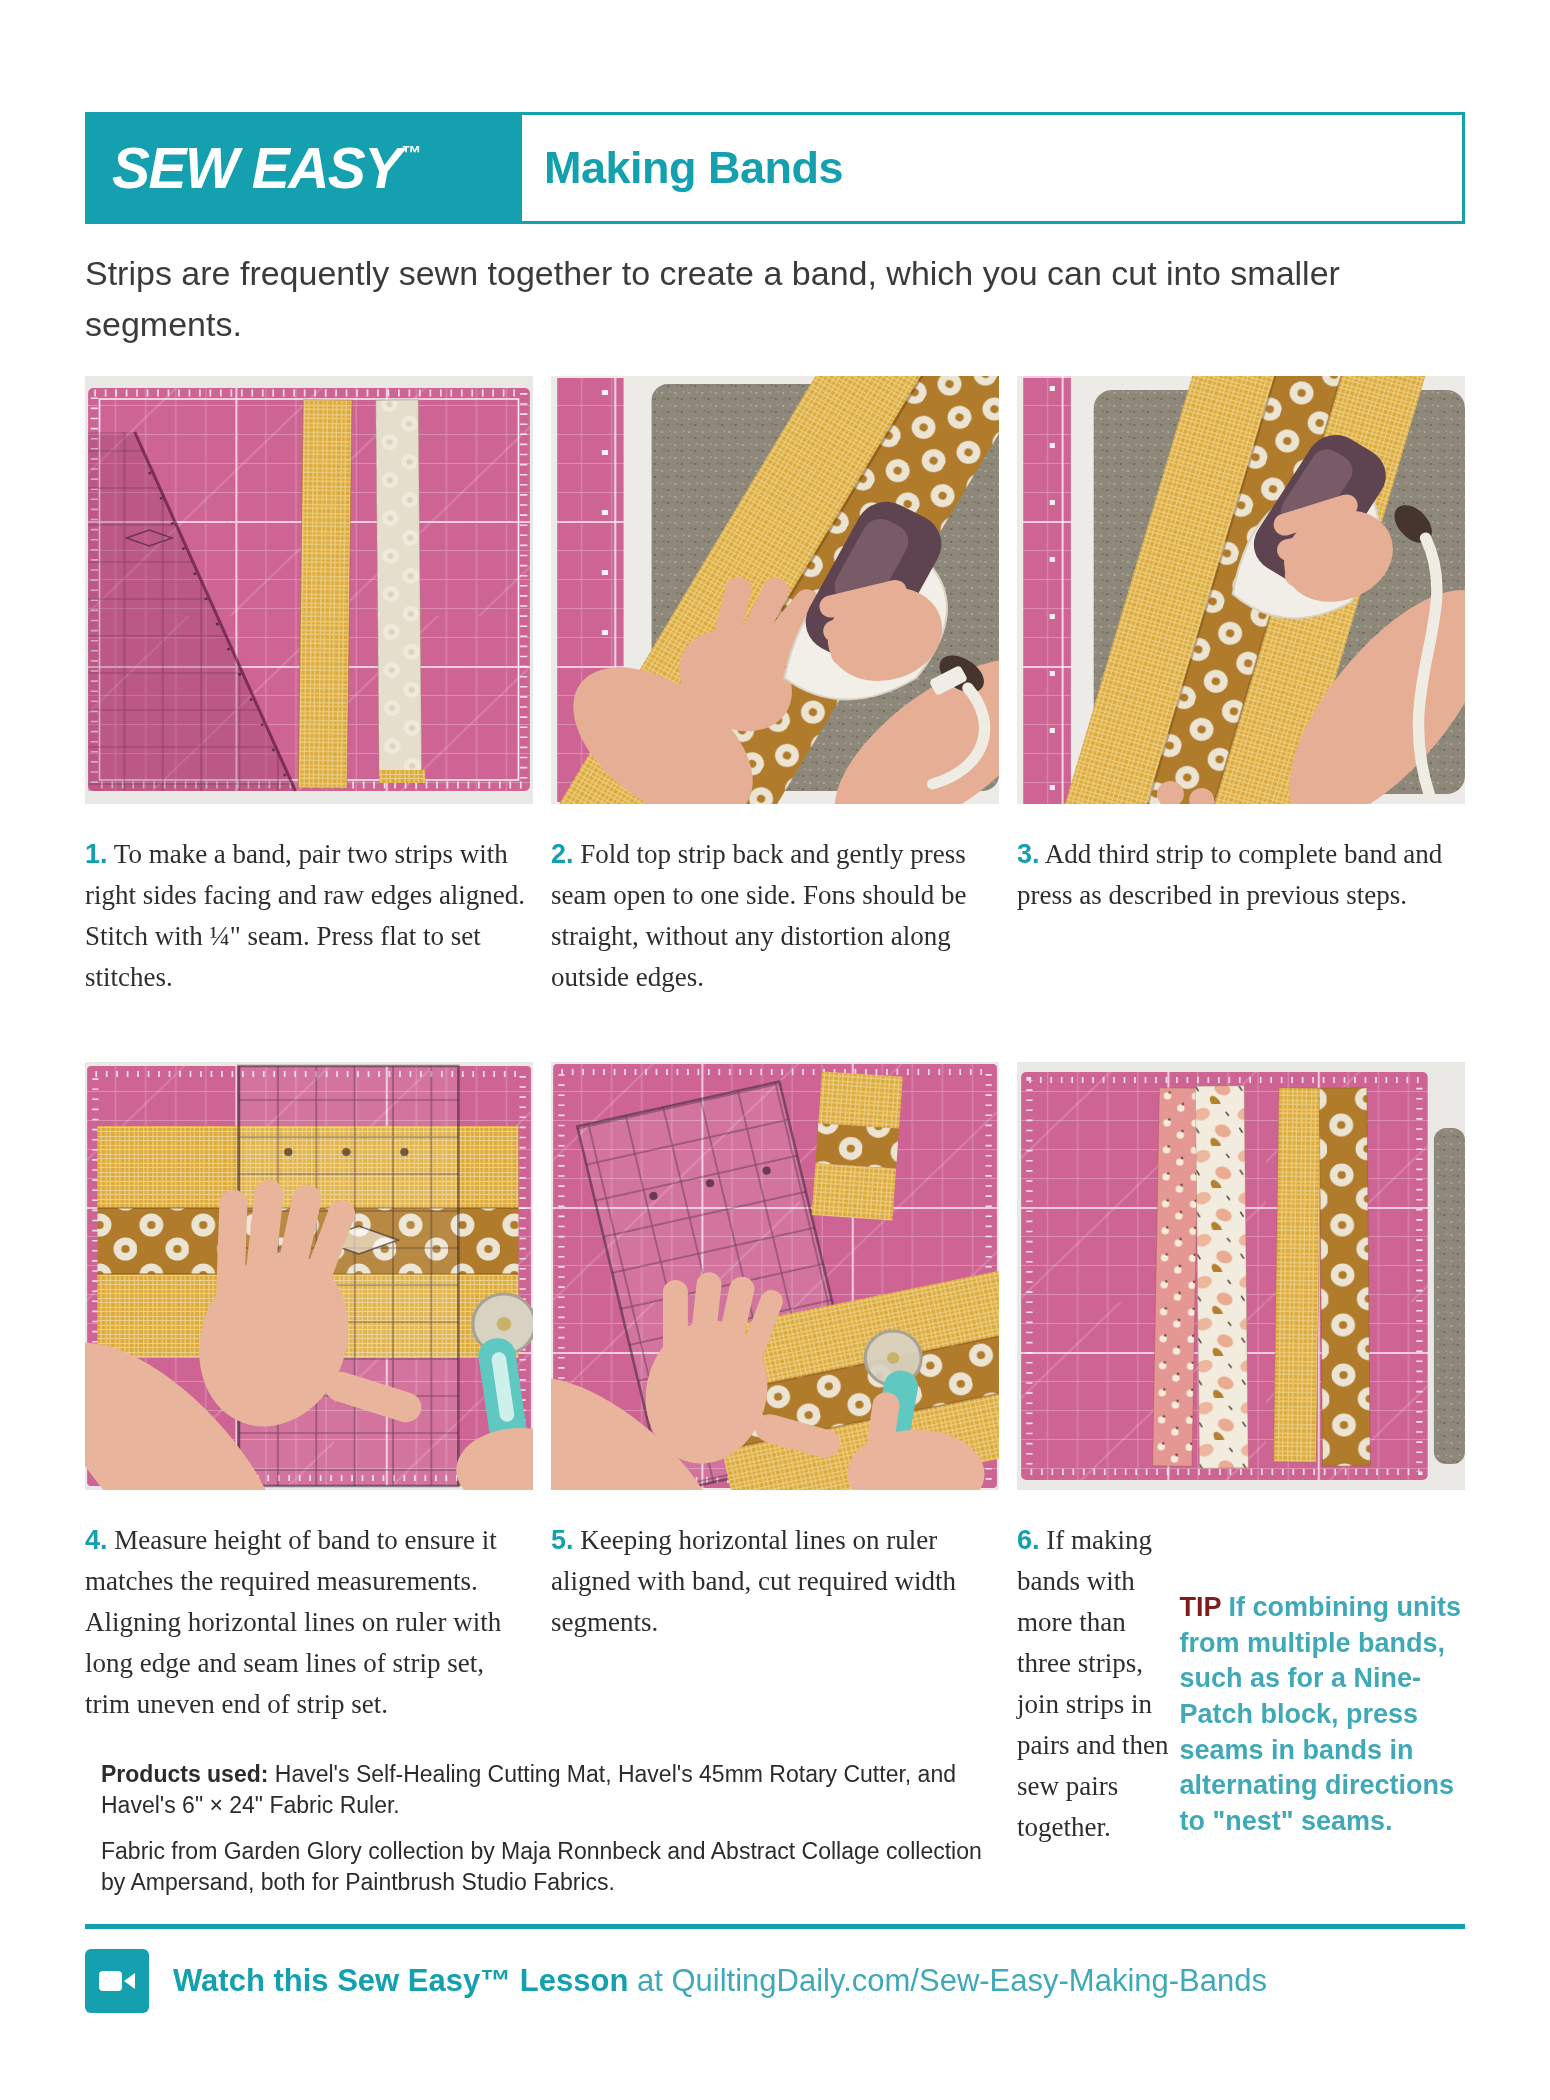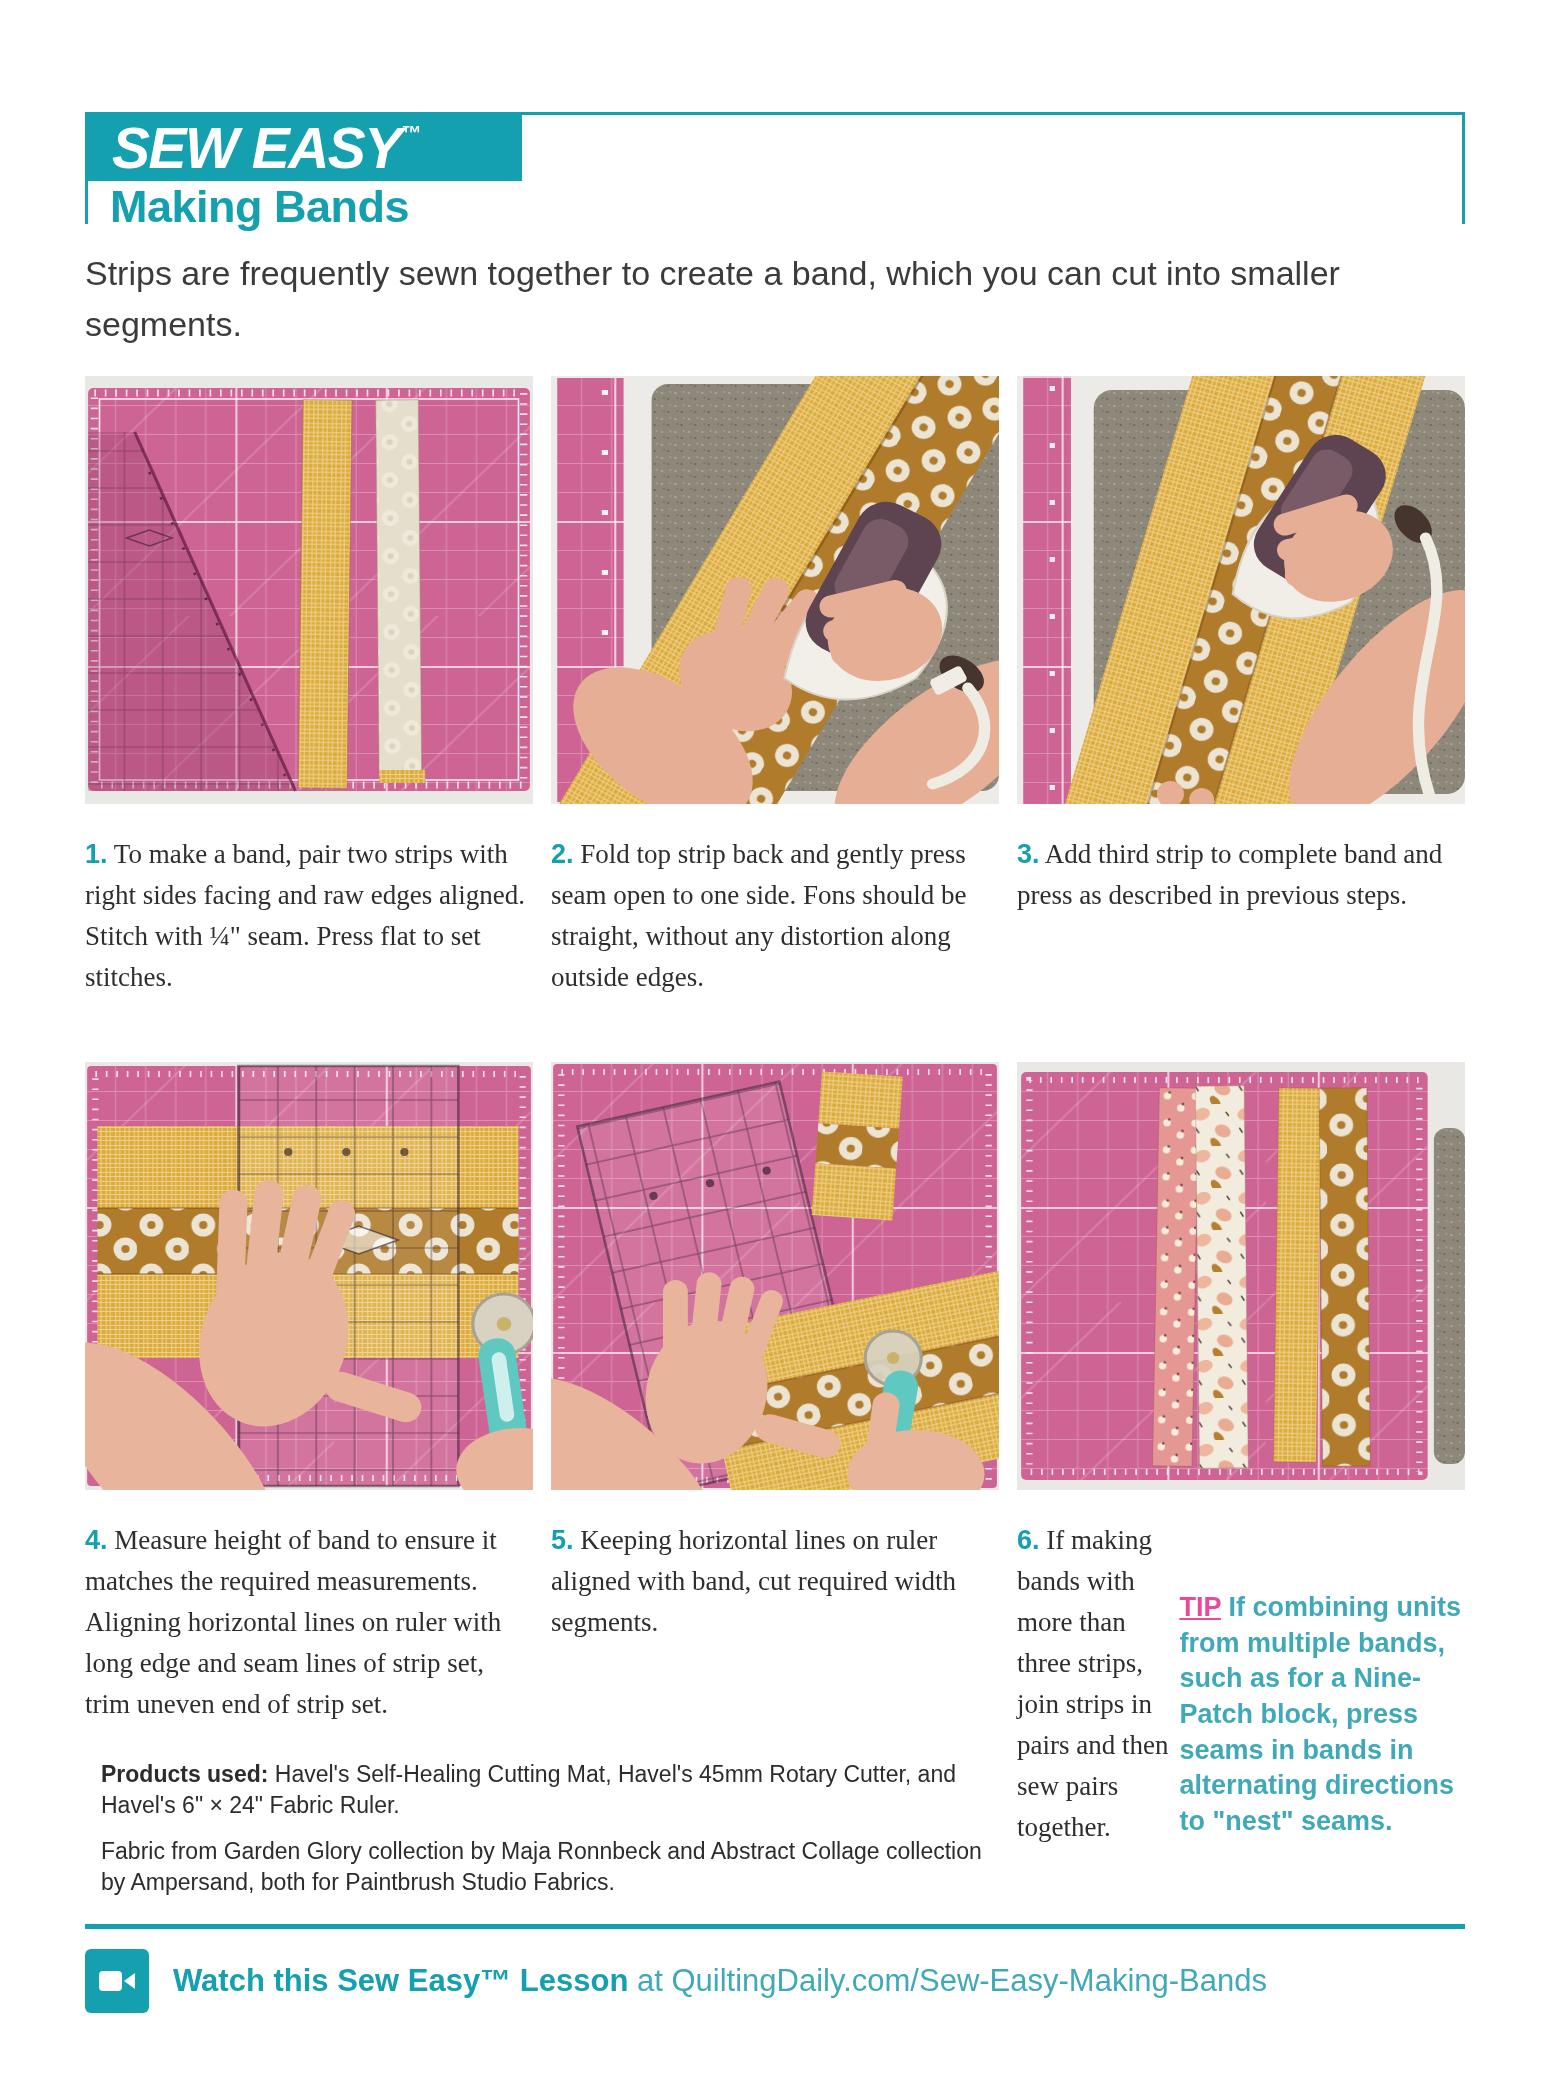--- a/index.html
+++ b/index.html
@@ -1,21 +1,21 @@
 <!DOCTYPE html>
 <html><head>
 <meta charset="utf-8">
 <style>
   html,body{margin:0;padding:0;}
   body{width:1550px;height:2100px;background:#ffffff;overflow:hidden;
        font-family:"Liberation Sans",sans-serif;color:#2e2e2e;}
   .page{padding:112px 85px 0 85px;box-sizing:border-box;}
 
   
-  .band{display:flex;align-items:stretch;border:3px solid #14a0af;height:112px;box-sizing:border-box;flex-direction:column;}
+  .band{display:flex;align-items:stretch;border:3px solid #14a0af;height:112px;box-sizing:border-box;}
   .band-left{background:#14a0af;width:434px;display:flex;align-items:center;padding-left:24px;box-sizing:border-box;}
   .brand{color:#fff;font-size:57px;font-weight:700;font-style:italic;letter-spacing:-1.5px;white-space:nowrap;}
   .brand .tm{font-size:20px;vertical-align:28px;letter-spacing:0;}
   .band-right{flex:1;display:flex;align-items:center;padding-left:22px;background:#fff;}
   .title{color:#14a0af;font-size:45px;font-weight:700;letter-spacing:-.5px;}
 
   .intro{font-size:34px;line-height:1.5;color:#3b3b3b;margin:24px 0 0 0;max-width:1350px;font-weight:400;}
 
   .grid{display:grid;grid-template-columns:repeat(3,1fr);column-gap:18px;}
   .photos{margin-top:26px;}
@@ -26,21 +26,21 @@
   .caps{margin-top:30px;}
   .cap{font-family:"Liberation Serif",serif;font-size:27px;line-height:1.52;color:#2e2e2e;margin:0;}
   .cap .num{font-family:"Liberation Sans",sans-serif;font-weight:700;color:#14a0af;}
 
   .caps2{margin-top:30px;row-gap:18px;}
   .products{grid-column:1/3;grid-row:2;font-size:23px;line-height:1.33;color:#2c2c2c;align-self:start;}
   .products p{margin:16px;}
   .products b{font-weight:700;}
   .col3{grid-column:3;grid-row:1/3;display:flex;}
   .tipbox{margin-top:70px;font-size:27px;font-weight:700;line-height:1.32;}
-  .tip-label{color:#ec4899;text-decoration:underline;}
+  .tip-label{color:#7f1d1d;}
   .tip-text{color:#3fa9b8;}
 
   .rule{height:5px;background:#14a0af;margin-top:10px;}
 
   .watch{display:flex;align-items:center;gap:24px;margin-top:20px;}
   .watch-icon{width:64px;height:64px;background:#14a0af;border-radius:6px;flex:0 0 auto;
               display:flex;align-items:center;justify-content:center;}
   .watch-text{font-size:31px;color:#3fa9b8;white-space:nowrap;}
   .watch-text .wbold{color:#14a0af;font-weight:700;}
 

